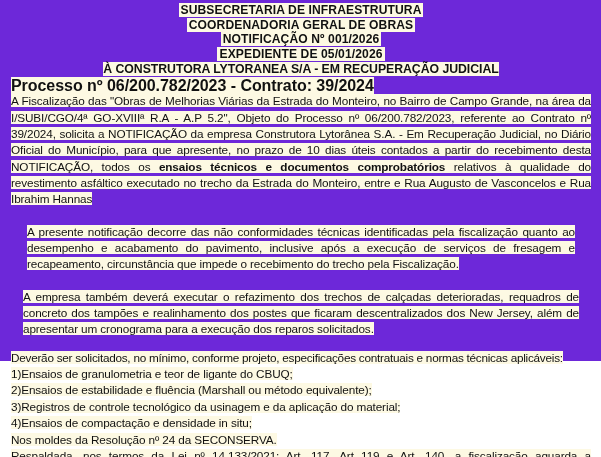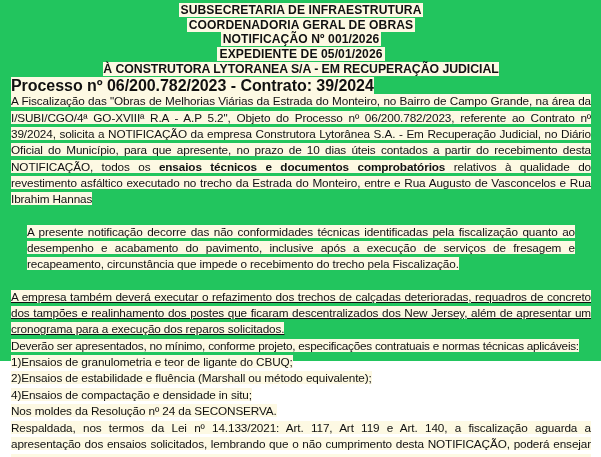--- a/index.html
+++ b/index.html
@@ -13,21 +13,21 @@
     height: 457px;
     overflow: hidden;
     font-family: "Liberation Sans", sans-serif;
     color: #111111;
     -webkit-font-smoothing: antialiased;
   }
   #page {
     position: relative;
     width: 601px;
     height: 361px;
-    background: #22c55e;
+    background: #6d28d9;
     padding: 3px 10px 0 11px;
   }
 
   
   .hl {
     background: #fdf9e3;
     box-decoration-break: clone;
     -webkit-box-decoration-break: clone;
   }
 
@@ -94,27 +94,28 @@
   </div>
 
   <div class="addressee"><span class="hl">À CONSTRUTORA LYTORANEA S/A - EM RECUPERAÇÃO JUDICIAL</span></div>
 
   <div class="process-line"><span class="hl">Processo nº 06/200.782/2023 - Contrato: 39/2024</span></div>
 
   <p class="para" style="margin:0;"><span class="hl"><span>A Fiscalização das "Obras de Melhorias Viárias da Estrada do Monteiro, no Bairro de Campo Grande, na área da I/SUBI/CGO/4ª GO-XVIIIª R.A - A.P 5.2", Objeto do Processo nº 06/200.782/2023, referente ao Contrato nº 39/2024, solicita a NOTIFICAÇÃO da empresa Construtora Lytorânea S.A. - Em Recuperação Judicial, no Diário Oficial do Município, para que apresente, no prazo de 10 dias úteis contados a partir do recebimento desta NOTIFICAÇÃO, todos os </span><b>ensaios técnicos e documentos comprobatórios</b><span> relativos à qualidade do revestimento asfáltico executado no trecho da Estrada do Monteiro, entre e Rua Augusto de Vasconcelos e Rua Ibrahim Hannas</span></span></p>
 
   <p class="para" style="margin:16px;"><span class="hl">A presente notificação decorre das não conformidades técnicas identificadas pela fiscalização quanto ao desempenho e acabamento do pavimento, inclusive após a execução de serviços de fresagem e recapeamento, circunstância que impede o recebimento do trecho pela Fiscalização.</span></p>
 
-  <p class="para" style="margin:0;text-decoration:underline;"><span class="hl">A empresa também deverá executar o refazimento dos trechos de calçadas deterioradas, requadros de concreto dos tampões e realinhamento dos postes que ficaram descentralizados dos New Jersey, além de apresentar um cronograma para a execução dos reparos solicitados.</span></p>
+  <p class="para" style="margin:12px;"><span class="hl">A empresa também deverá executar o refazimento dos trechos de calçadas deterioradas, requadros de concreto dos tampões e realinhamento dos postes que ficaram descentralizados dos New Jersey, além de apresentar um cronograma para a execução dos reparos solicitados.</span></p>
 
-  <p class="para last-left tight" style="margin:0;"><span class="hl">Deverão ser apresentados, no mínimo, conforme projeto, especificações contratuais e normas técnicas aplicáveis:</span></p>
+  <p class="para last-left tight" style="margin:0;"><span class="hl">Deverão ser solicitados, no mínimo, conforme projeto, especificações contratuais e normas técnicas aplicáveis:</span></p>
 
   <div>
     <div class="list-item"><span class="hl"><span>1)</span><span>Ensaios de granulometria e teor de ligante do CBUQ;</span></span></div>
     <div class="list-item"><span class="hl"><span>2)</span><span>Ensaios de estabilidade e fluência (Marshall ou método equivalente);</span></span></div>
+    <div class="list-item"><span class="hl"><span>3)</span><span>Registros de controle tecnológico da usinagem e da aplicação do material;</span></span></div>
     <div class="list-item"><span class="hl"><span>4)</span><span>Ensaios de compactação e densidade in situ;</span></span></div>
   </div>
 
   <div class="list-item"><span class="hl">Nos moldes da Resolução nº 24 da SECONSERVA.</span></div>
 
   <p class="para" style="margin:0;"><span class="hl">Respaldada, nos termos da Lei nº 14.133/2021: Art. 117, Art 119 e Art. 140, a fiscalização aguarda a apresentação dos ensaios solicitados, lembrando que o não cumprimento desta NOTIFICAÇÃO, poderá ensejar a adoção das medidas administrativas cabíveis, inclusive aplicação das sanções previstas em contrato e na legislação vigente.</span></p>
 
 </div>
 
 </body></html>

